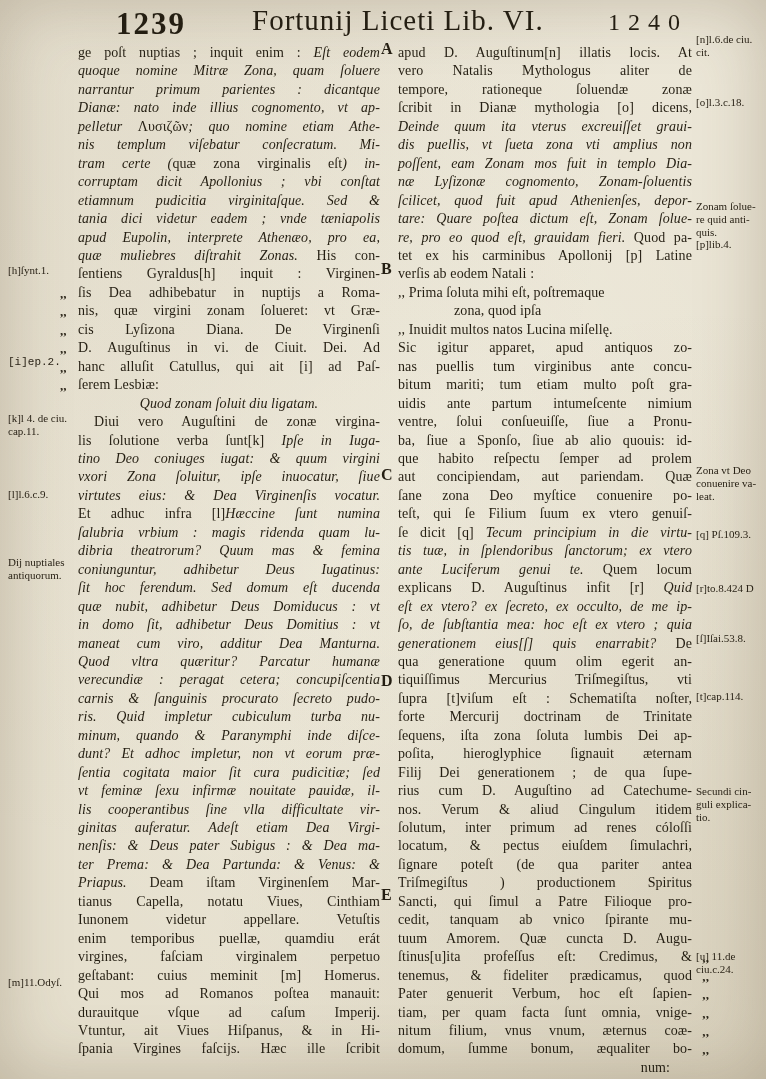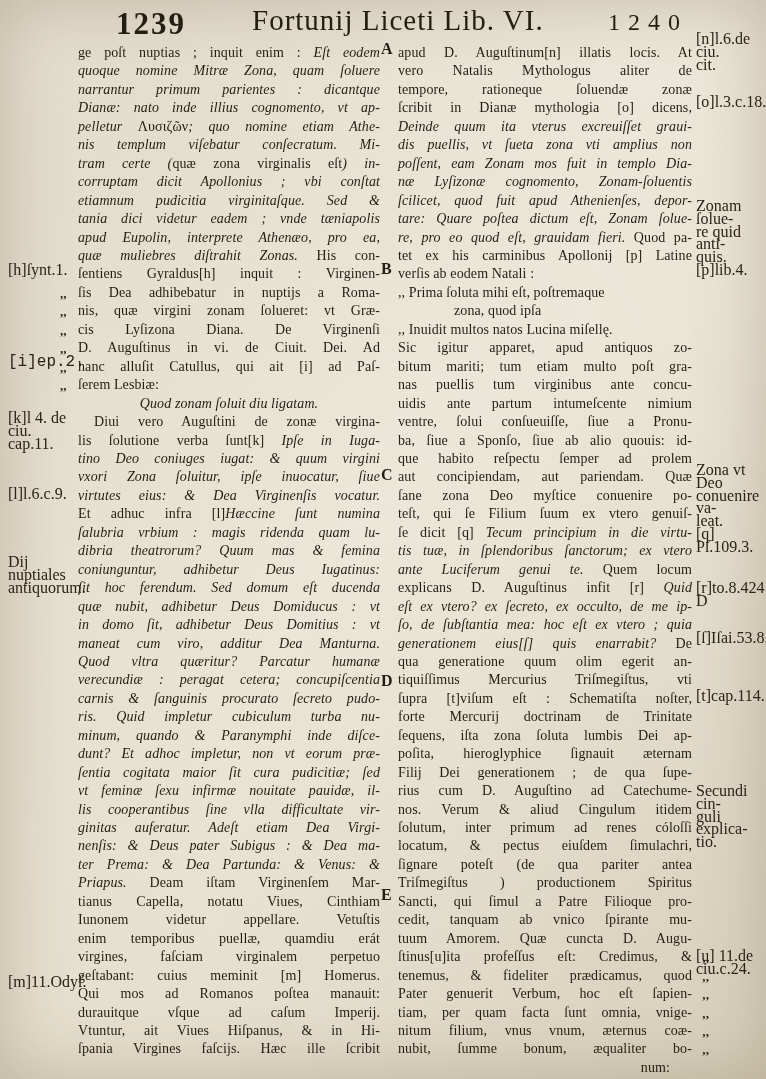--- a/index.html
+++ b/index.html
@@ -30,21 +30,21 @@
   .it{font-style:italic;}
   .a-l{text-align:left;text-align-last:left;}
   .a-c{text-align:center;text-align-last:center;}
   .a-rt{text-align:right;text-align-last:right;padding-right:22px;}
   .qm{position:absolute;font-style:normal;font-weight:bold;font-size:13px;letter-spacing:1px;}
   .ql{left:-18px;top:1px;}
   .qr{right:-17px;top:1px;}
   
   #margin-left{position:absolute;left:8px;top:0;width:68px;height:100%;}
   #margin-right{position:absolute;left:696px;top:0;width:68px;height:100%;}
-  .mnote{position:absolute;left:0;width:100%;font-size:16px;line-height:12.8px;color:#2a2317;}
+  .mnote{position:absolute;left:0;width:100%;font-size:11px;line-height:12.8px;color:#2a2317;}
   
   #gutter{position:absolute;left:0;top:0;width:100%;height:100%;pointer-events:none;}
   .gletter{position:absolute;left:381px;font-weight:bold;font-size:16px;}
 </style>
 </head>
 <body>
 
 <div class="page">
   <div class="folio-l">1239</div>
   <div class="rtitle">Fortunij Liceti Lib. VI.</div>
@@ -118,22 +118,22 @@
       <div class="tline"><span class="it">næ Lyſizonæ cognomento, Zonam-ſoluentis</span></div>
       <div class="tline"><span class="it">ſcilicet, quod fuit apud Athenienſes, depor-</span></div>
       <div class="tline"><span class="it">tare: Quare poſtea dictum eſt, Zonam ſolue-</span></div>
       <div class="tline"><span class="it">re, pro eo quod eſt, grauidam fieri. </span><span>Quod pa-</span></div>
       <div class="tline"><span>tet ex his carminibus Apollonij [p] Latine</span></div>
       <div class="tline a-l"><span>verſis ab eodem Natali :</span></div>
       <div class="tline a-l"><span>,, Prima ſoluta mihi eſt, poſtremaque</span></div>
       <div class="tline a-l" style="text-indent: 56px;"><span>zona, quod ipſa</span></div>
       <div class="tline a-l"><span>,, Inuidit multos natos Lucina miſellę.</span></div>
       <div class="tline"><span>Sic igitur apparet, apud antiquos zo-</span></div>
+      <div class="tline"><span>nas puellis tum virginibus ante concu-</span></div>
       <div class="tline"><span>bitum mariti; tum etiam multo poſt gra-</span></div>
-      <div class="tline"><span>nas puellis tum virginibus ante concu-</span></div>
       <div class="tline"><span>uidis ante partum intumeſcente nimium</span></div>
       <div class="tline"><span>ventre, ſolui conſueuiſſe, ſiue a Pronu-</span></div>
       <div class="tline"><span>ba, ſiue a Sponſo, ſiue ab alio quouis: id-</span></div>
       <div class="tline"><span>que habito reſpectu ſemper ad prolem</span></div>
       <div class="tline"><span>aut concipiendam, aut pariendam. Quæ</span></div>
       <div class="tline"><span>ſane zona Deo myſtice conuenire po-</span></div>
       <div class="tline"><span>teſt, qui ſe Filium ſuum ex vtero genuiſ-</span></div>
       <div class="tline"><span>ſe dicit [q] </span><span class="it">Tecum principium in die virtu-</span></div>
       <div class="tline"><span class="it">tis tuæ, in ſplendoribus ſanctorum; ex vtero</span></div>
       <div class="tline"><span class="it">ante Luciferum genui te. </span><span>Quem locum</span></div>
@@ -155,21 +155,21 @@
       <div class="tline"><span>ſignare poteſt (de qua pariter antea</span></div>
       <div class="tline"><span>Triſmegiſtus ) productionem Spiritus</span></div>
       <div class="tline"><span>Sancti, qui ſimul a Patre Filioque pro-</span></div>
       <div class="tline"><span>cedit, tanquam ab vnico ſpirante mu-</span></div>
       <div class="tline"><span>tuum Amorem. Quæ cuncta D. Augu-</span></div>
       <div class="tline"><span>ſtinus[u]ita profeſſus eſt: Credimus, &amp;</span><span class="qm qr">,,</span></div>
       <div class="tline"><span>tenemus, &amp; fideliter prædicamus, quod</span><span class="qm qr">,,</span></div>
       <div class="tline"><span>Pater genuerit Verbum, hoc eſt ſapien-</span><span class="qm qr">,,</span></div>
       <div class="tline"><span>tiam, per quam facta ſunt omnia, vnige-</span><span class="qm qr">,,</span></div>
       <div class="tline"><span>nitum filium, vnus vnum, æternus coæ-</span><span class="qm qr">,,</span></div>
-      <div class="tline"><span>nubit, ſumme bonum, æqualiter bo-</span><span class="qm qr">,,</span></div>
+      <div class="tline"><span>domum, ſumme bonum, æqualiter bo-</span><span class="qm qr">,,</span></div>
       <div class="tline a-rt"><span>num:</span></div>
     </div>
 
   <div id="margin-left">
       <div class="mnote" style="top: 264px;">
         <div>[h]ſynt.1.</div>
       </div>
       <div class="mnote" style="top: 356px; font-family: Liberation Mono, monospace;">
         <div>[i]ep.2.</div>
       </div>

